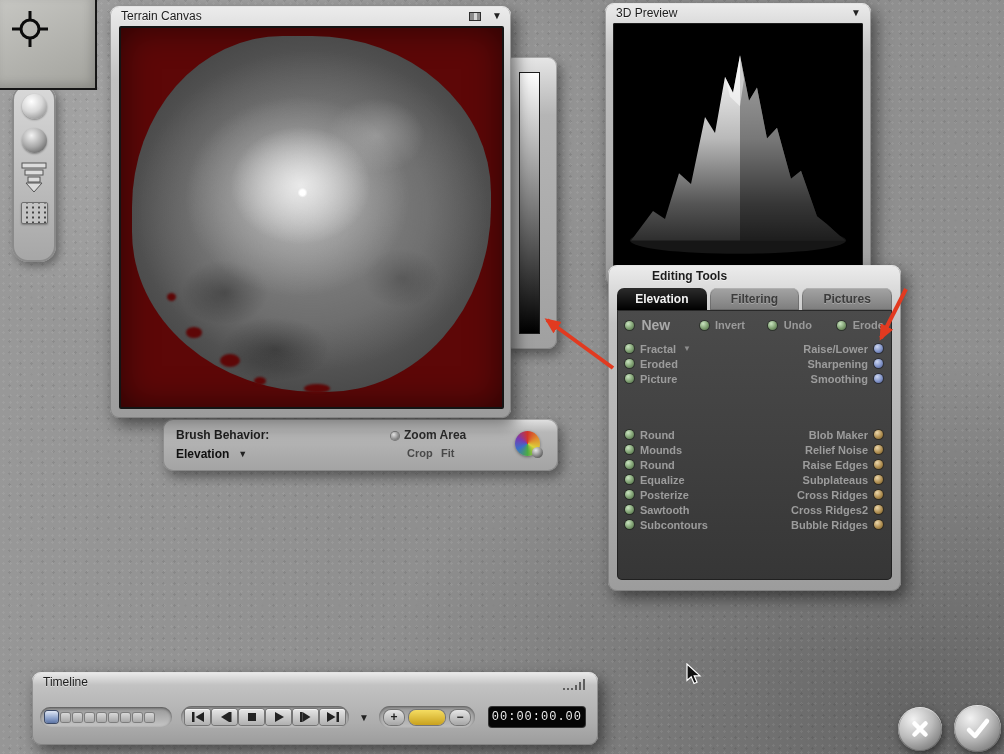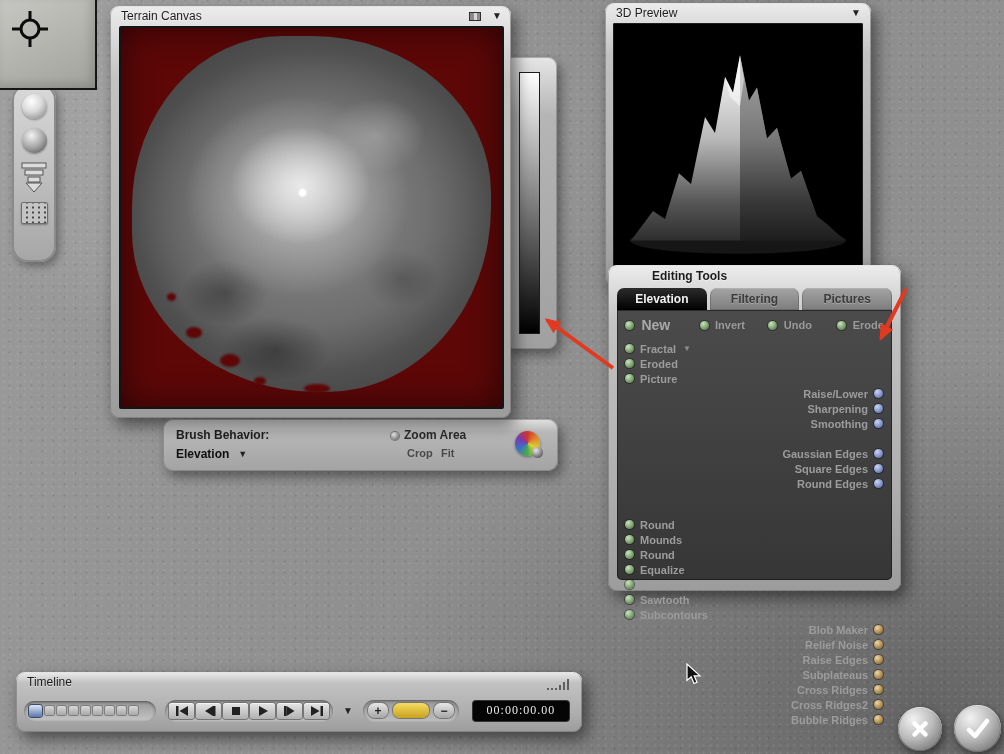--- a/index.html
+++ b/index.html
@@ -180,29 +180,29 @@
     padding: 5px 8px; color: #9e9e9e;
   }
   .actions-row { display: flex; align-items: center; height: 20px; margin-bottom: 6px; justify-content: space-between; }
   .new-label { font-size: 14px; font-weight: bold; color: #a9a9a9; margin-left: 6px; }
   .act-label { font-size: 11px; font-weight: bold; color: #9a9a9a; margin-left: 5px; }
   .ml1 { margin-left: 28px; } .ml2 { margin-left: 22px; } .ml3 { margin-left: 24px; }
   .dot { width: 9px; height: 9px; border-radius: 50%; display: inline-block; flex: none; }
   .dot.g { background: radial-gradient(circle at 35% 30%, #c9e4c0, #7fa071 55%, #4a6743); box-shadow: 0 0 0 1px rgba(20,30,18,0.5); }
   .dot.b { background: radial-gradient(circle at 35% 30%, #ccd6f0, #8193c8 55%, #48578a); box-shadow: 0 0 0 1px rgba(15,20,35,0.5); }
   .dot.t { background: radial-gradient(circle at 35% 30%, #ecd7aa, #b08f52 55%, #73571f); box-shadow: 0 0 0 1px rgba(35,25,8,0.5); }
-  .group { display: grid; grid-template-columns: 1fr; }
+  .group { display: grid; grid-template-columns: 1fr 1fr; }
   .group.gap1 { margin-bottom: 15px; }
   .group.gap2 { margin-bottom: 26px; }
   .trow { display: flex; align-items: center; height: 15px; gap: 6px; font-size: 11px; font-weight: bold; color: #9c9c9c; }
   .trow.right { justify-content: flex-end; padding-right: 1px; text-align: center; }
   .ftri { font-size: 8px; color: #8d8d8d; margin-left: 1px; }
 
   
-  .timeline { left: 16px; top: 672px; width: 566px; height: 60px; z-index: 2; }
+  .timeline { left: 32px; top: 672px; width: 566px; height: 73px; z-index: 2; }
   .tl-bars { position: absolute; right: 13px; top: 7px; display: flex; align-items: flex-end; gap: 2px; }
   .tl-bars i { display: block; width: 2px; background: #5f5f5f; }
   .tl-bars i.b1, .tl-bars i.b2, .tl-bars i.b3 { height: 2px; }
   .tl-bars i.b4 { height: 5px; } .tl-bars i.b5 { height: 8px; } .tl-bars i.b6 { height: 11px; }
   .tl-row { position: absolute; left: 8px; top: 24px; right: 8px; bottom: 7px; display: flex; align-items: center; gap: 9px; }
   .scrubber {
     width: 132px; height: 20px; border-radius: 10px; flex: none;
     background: linear-gradient(#979797, #c6c6c6);
     box-shadow: inset 0 1px 3px rgba(0,0,0,0.5);
     display: flex; align-items: center; padding: 0 5px; gap: 3px;
@@ -229,21 +229,21 @@
     display: flex; align-items: center; padding: 0 5px; gap: 5px;
   }
   .kbtn { width: 20px; height: 15px; border-radius: 7px;
     background: linear-gradient(#e6e6e6, #a6a6a6); box-shadow: 0 0 0 1px #757575;
     display: flex; align-items: center; justify-content: center;
     font-size: 12px; font-weight: bold; color: #222; line-height: 1; }
   .kbtn.yellow { width: 36px; background: linear-gradient(#f5dd62, #c9a11d); }
   .timecode {
     margin-left: 5px; width: 96px; height: 20px; border-radius: 3px; flex: none;
     background: #050505; color: #eaeaea;
-    font-family: Liberation Serif, serif; font-size: 12px; letter-spacing: 1px;
+    font-family: Liberation Mono, monospace; font-size: 12px; letter-spacing: 1px;
     display: flex; align-items: center; justify-content: center;
     box-shadow: 0 0 0 1px #333, 0 1px 0 rgba(255,255,255,0.4);
   }
 
   
   .round-btn {
     position: absolute; border-radius: 50%; z-index: 5;
     background: radial-gradient(circle at 35% 28%, #f2f2f2, #bcbcbc 45%, #8c8c8c 72%, #6e6e6e);
     box-shadow: 2px 4px 9px rgba(0,0,0,0.5), inset 0 1px 1px rgba(255,255,255,0.85), inset 0 0 0 1px rgba(90,90,90,0.6);
     display: flex; align-items: center; justify-content: center;
@@ -387,34 +387,20 @@
             <span class="dot b"></span>
           </div>
           <div class="trow right">
             <span>Smoothing</span>
             <span class="dot b"></span>
           </div>
         </div>
       </div>
 
       <div class="group gap2">
-        <div class="gcol">
-          <div class="trow right">
-            <span>Gaussian Edges</span>
-            <span class="dot b"></span>
-          </div>
-          <div class="trow right">
-            <span>Square Edges</span>
-            <span class="dot b"></span>
-          </div>
-          <div class="trow right">
-            <span>Round Edges</span>
-            <span class="dot b"></span>
-          </div>
-        </div>
       </div>
 
       <div class="group">
         <div class="gcol">
           <div class="trow">
             <span class="dot g"></span>
             <span>Round</span>
           </div>
           <div class="trow">
             <span class="dot g"></span>

